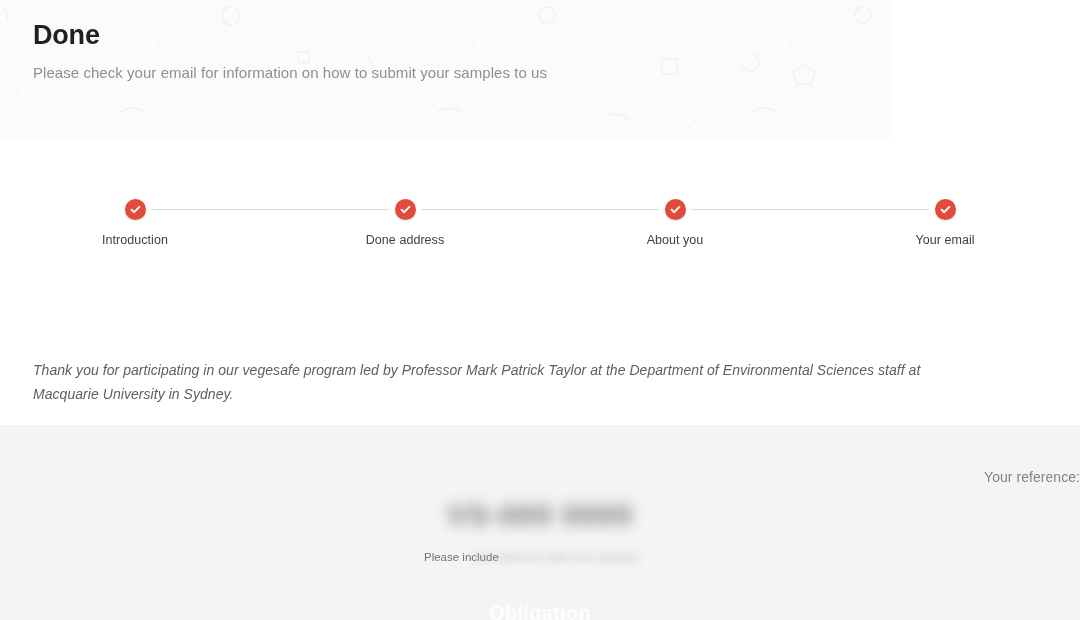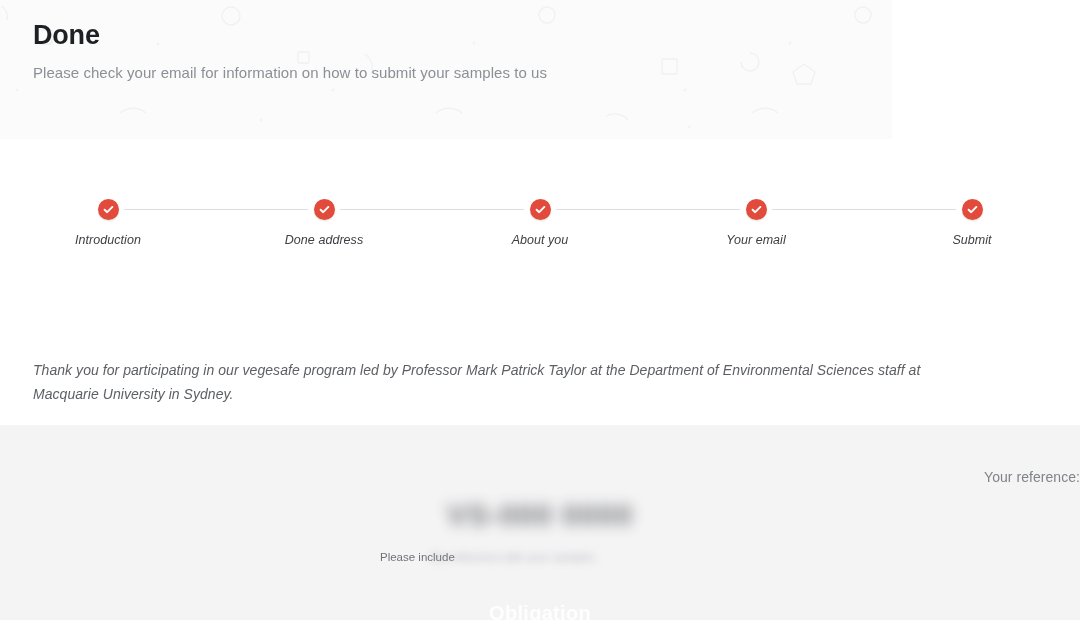--- a/index.html
+++ b/index.html
@@ -65,21 +65,20 @@
     height: 286px;
     background: #ffffff;
   }
   .stepper {
     position: absolute;
     top: 60px;
     left: 0;
     width: 1080px;
     display: flex;
     align-items: flex-end;
-    font-style: italic;
   }
   .step {
     position: relative;
     flex: 1 1 0;
     display: flex;
     flex-direction: column;
     align-items: center;
   }
   .step-connector {
     position: absolute;
@@ -164,20 +163,21 @@
     letter-spacing: 1px;
     white-space: nowrap;
     filter: blur(7px);
     opacity: 0.62;
   }
 
   .ref-note-row {
     position: relative;
     height: 26px;
     margin-top: 2px;
+    margin-left: 44px;
   }
   .ref-note {
     position: absolute;
     left: 380px;
     top: 0;
     font-size: 11.5px;
     line-height: 16px;
     color: #6f7276;
     white-space: nowrap;
   }
@@ -291,29 +291,20 @@
       <div class="step">
         <div class="step-connector"></div>
         <div class="step-circle">
           <svg width="13" height="13" viewBox="0 0 13 13" aria-hidden="true">
             <path d="M2.6 6.7 L5.2 9.2 L10.4 3.9" fill="none" stroke="#ffffff" stroke-width="1.9" stroke-linecap="round" stroke-linejoin="round"></path>
           </svg>
         </div>
         <div class="step-label">Your email</div>
       </div>
 
-      <div class="step">
-
-        <div class="step-circle">
-          <svg width="13" height="13" viewBox="0 0 13 13" aria-hidden="true">
-            <path d="M2.6 6.7 L5.2 9.2 L10.4 3.9" fill="none" stroke="#ffffff" stroke-width="1.9" stroke-linecap="round" stroke-linejoin="round"></path>
-          </svg>
-        </div>
-        <div class="step-label">Submit</div>
-      </div>
 
     </div>
 
     <p class="body-copy">Thank you for participating in our vegesafe program led by Professor Mark Patrick Taylor at the Department of Environmental Sciences staff at Macquarie University in Sydney.</p>
   </div>
 
   <div class="footer">
 
     <p class="ref-label">Your reference:</p>
 

